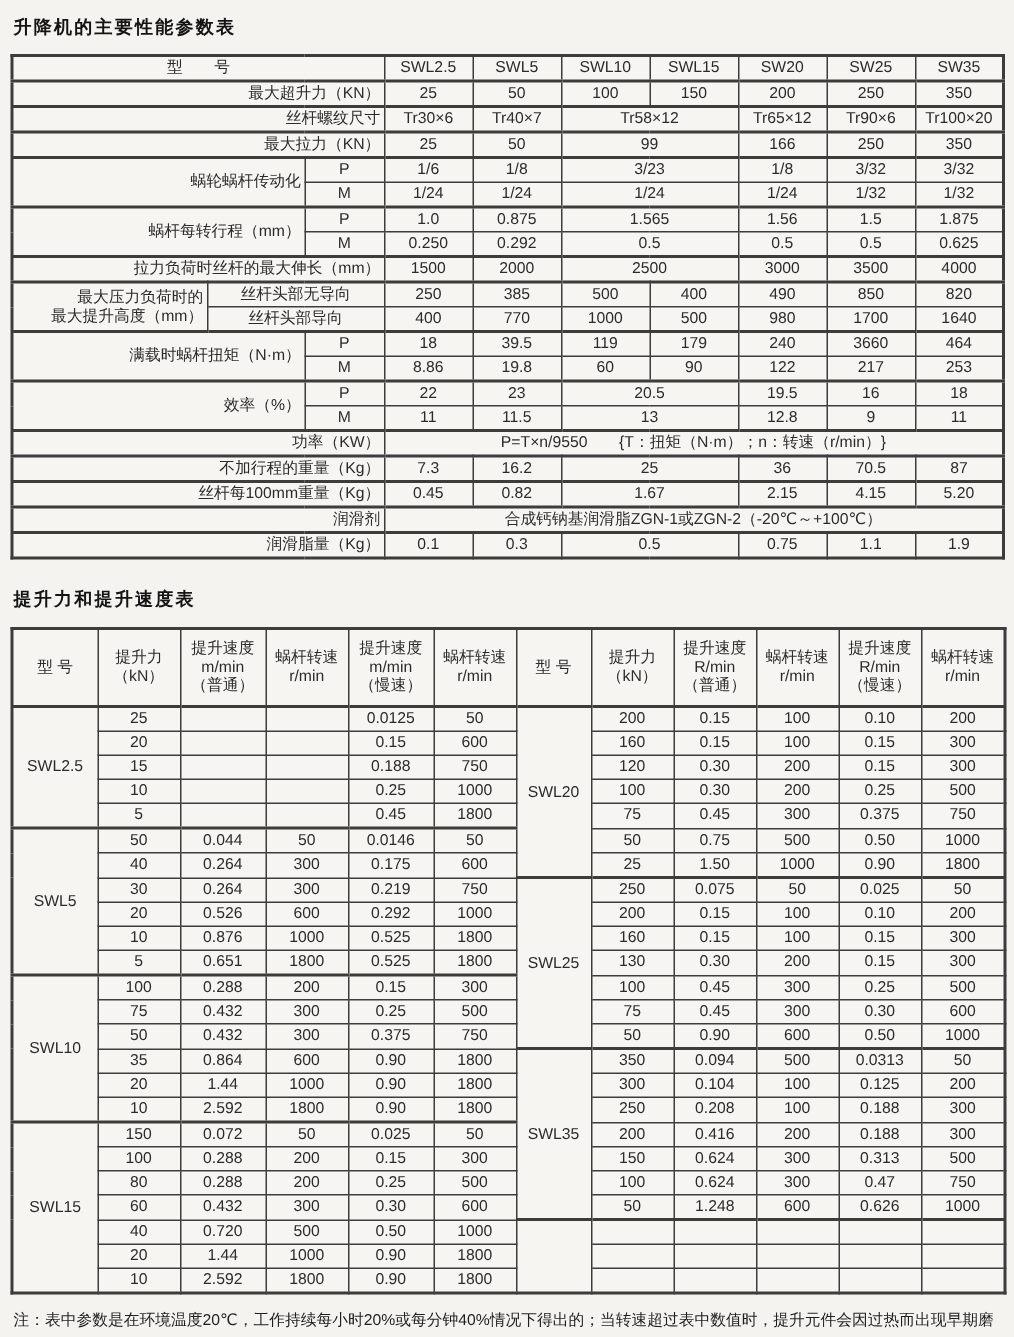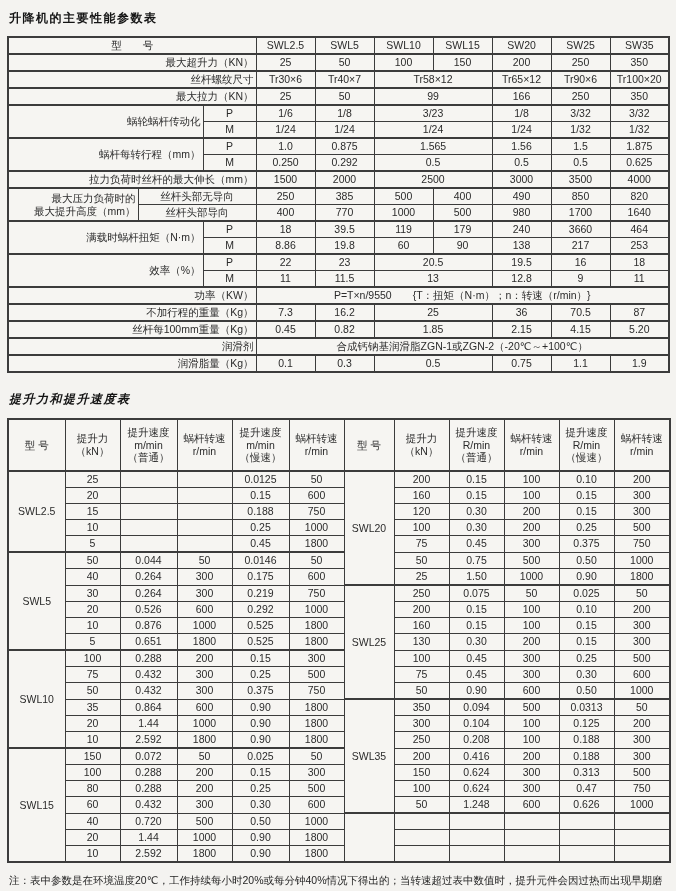--- a/index.html
+++ b/index.html
@@ -7,21 +7,21 @@
     width:676px;height:891px;
     background:#f4f3f0;
     font-family:"Liberation Sans","DejaVu Sans",sans-serif;
     color:#2b2b2b;
   }
   .page{padding:8px 7px 0 7px;}
   .title{
     font-size:12px;font-weight:bold;color:#141414;
     letter-spacing:1.5px;margin:2px 0 9px 2px;
   }
-  .title.second{margin-top:18px;margin-bottom:10px;font-style:italic;}
+  .title.second{margin-top:18px;margin-bottom:10px;}
   table{
     border-collapse:collapse;table-layout:fixed;width:662px;
     border:2px solid #3c3c3c;background:#f6f5f2;
   }
   td,th{
     border:1px solid #3c3c3c;
     font-size:10.5px;font-weight:normal;
     text-align:center;vertical-align:middle;
     padding:0 2px;height:15px;line-height:1.22;
     white-space:pre-line;overflow:hidden;
@@ -172,21 +172,21 @@
           <td>240</td>
           <td>3660</td>
           <td>464</td>
         </tr>
         <tr class="sep">
           <td>M</td>
           <td>8.86</td>
           <td>19.8</td>
           <td>60</td>
           <td>90</td>
-          <td>138</td>
+          <td>122</td>
           <td>217</td>
           <td>253</td>
         </tr>
         <tr>
           <td colspan="2" rowspan="2" class="lbl b">效率（%）</td>
           <td>P</td>
           <td>22</td>
           <td>23</td>
           <td colspan="2">20.5</td>
           <td>19.5</td>
@@ -212,21 +212,21 @@
           <td>16.2</td>
           <td colspan="2">25</td>
           <td>36</td>
           <td>70.5</td>
           <td>87</td>
         </tr>
         <tr class="sep">
           <td colspan="3" class="lbl">丝杆每100mm重量（Kg）</td>
           <td>0.45</td>
           <td>0.82</td>
-          <td colspan="2">1.85</td>
+          <td colspan="2">1.67</td>
           <td>2.15</td>
           <td>4.15</td>
           <td>5.20</td>
         </tr>
         <tr class="sep">
           <td colspan="3" class="lbl">润滑剂</td>
           <td colspan="7">合成钙钠基润滑脂ZGN-1或ZGN-2（-20℃～+100℃）</td>
         </tr>
         <tr>
           <td colspan="3" class="lbl">润滑脂量（Kg）</td>

